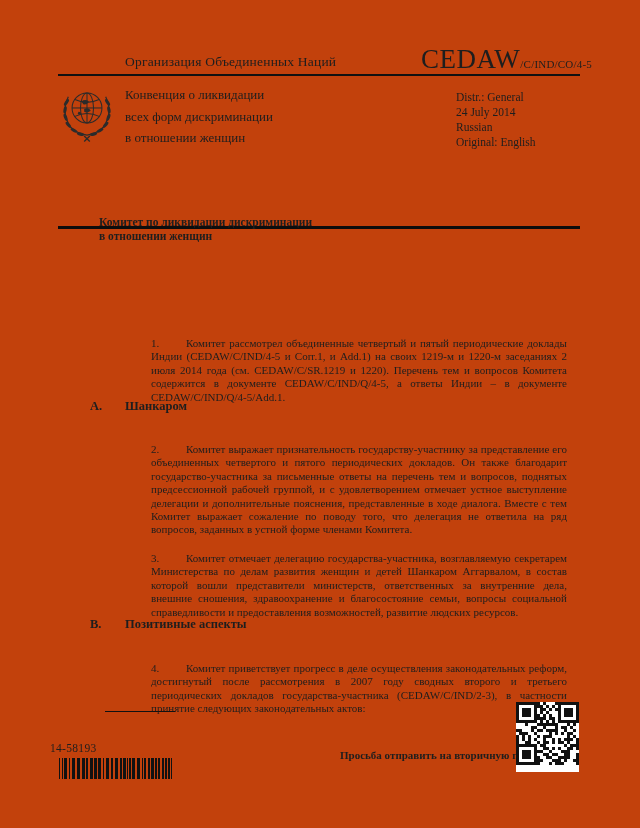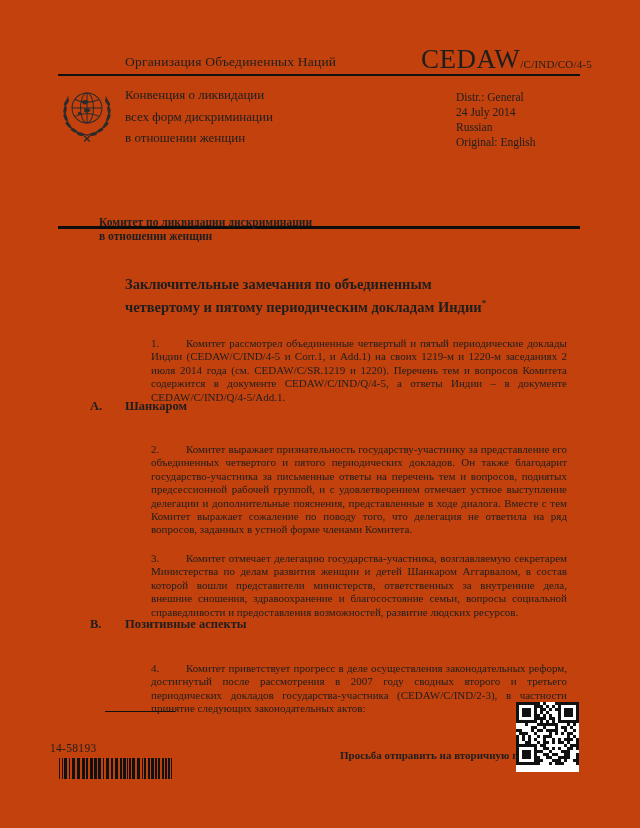--- a/index.html
+++ b/index.html
@@ -103,22 +103,20 @@
     <div>Distr.: General</div>
     <div>24 July 2014</div>
     <div>Russian</div>
     <div>Original: English</div>
   </div>
 
   <div class="abs rule-2"></div>
   <div class="abs committee preline">Комитет по ликвидации дискриминации
 в отношении женщин</div>
 
-  <div class="abs doc-title"><span class="preline">Заключительные замечания по объединенным
-четвертому и пятому периодическим докладам Индии</span><sup>*</sup></div>
 
   <p class="abs body-para p1"><span class="pnum">1.</span><span>Комитет рассмотрел объединенные четвертый и пятый периодические доклады Индии (CEDAW/C/IND/4-5 и Corr.1, и Add.1) на своих 1219-м и 1220-м заседаниях 2 июля 2014 года (см. CEDAW/C/SR.1219 и 1220). Перечень тем и вопросов Комитета содержится в документе CEDAW/C/IND/Q/4-5, а ответы Индии – в документе CEDAW/C/IND/Q/4-5/Add.1.</span></p>
 
   <div class="abs sec-label secA">A.</div>
   <div class="abs sec-title secA">Шанкаром</div>
 
   <p class="abs body-para p2"><span class="pnum">2.</span><span>Комитет выражает признательность государству-участнику за представление его объединенных четвертого и пятого периодических докладов. Он также благодарит государство-участника за письменные ответы на перечень тем и вопросов, поднятых предсессионной рабочей группой, и с удовлетворением отмечает устное выступление делегации и дополнительные пояснения, представленные в ходе диалога. Вместе с тем Комитет выражает сожаление по поводу того, что делегация не ответила на ряд вопросов, заданных в устной форме членами Комитета.</span></p>
 
   <p class="abs body-para p3"><span class="pnum">3.</span><span>Комитет отмечает делегацию государства-участника, возглавляемую секретарем Министерства по делам развития женщин и детей Шанкаром Аггарвалом, в состав которой вошли представители министерств, ответственных за внутренние дела, внешние сношения, здравоохранение и благосостояние семьи, вопросы социальной справедливости и предоставления возможностей, развитие людских ресурсов.</span></p>
 

